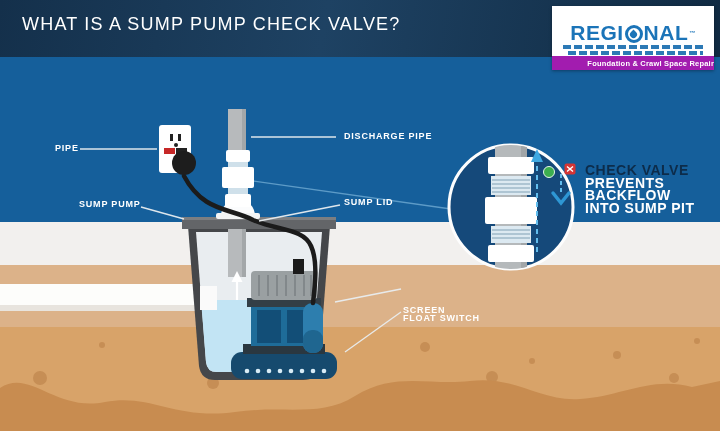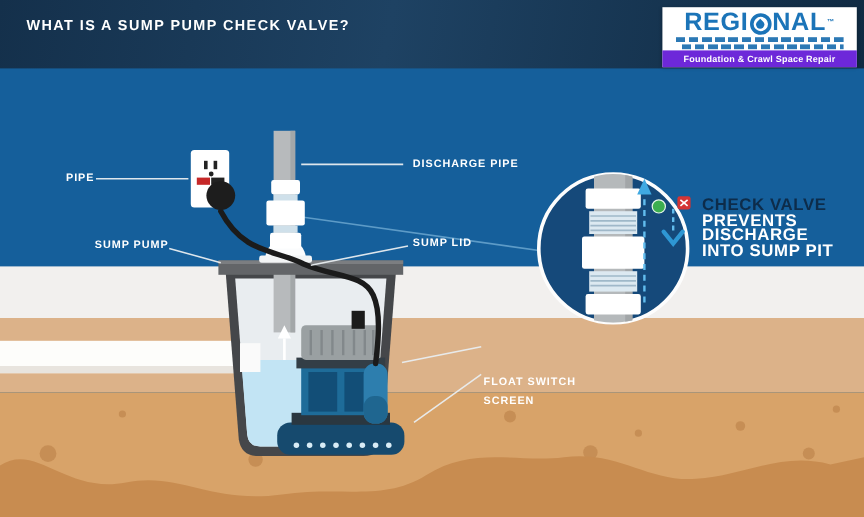--- a/index.html
+++ b/index.html
@@ -8,28 +8,28 @@
     font-family:"Liberation Sans", sans-serif; background:#155f9b;
   }
   
   .header {
     position:absolute; left:0; top:0; width:720px; height:57px;
     background:linear-gradient(100deg,#14304b 0%,#1e4263 45%,#102a42 100%);
     z-index:5;
   }
   .title {
     position:absolute; left:22px; top:14px; color:#ffffff;
-    font-size:12px; font-weight:700; letter-spacing:1.2px; white-space:nowrap;
+    font-size:18px; font-weight:400; letter-spacing:1.2px; white-space:nowrap;
   }
   
   .logo {
     position:absolute; left:552px; top:6px; width:162px; z-index:10;
     background:#ffffff; box-shadow:0 1px 3px rgba(0,0,0,.35);
   }
-  .logo-top { padding:2px 6px 0 6px; }
+  .logo-top { padding:16px 6px 0 6px; }
   .brand {
     color:#1b74b8; font-size:21px; font-weight:800; letter-spacing:.5px;
     line-height:22px; display:flex; align-items:center; justify-content:center;
   }
   .o-ring {
     display:inline-block; width:12px; height:12px; border:3.5px solid #1b74b8;
     border-radius:50%; position:relative; margin:0 1px; top:1px;
   }
   .o-drop {
     position:absolute; left:2.5px; top:2.5px; width:7px; height:7px;
@@ -39,21 +39,21 @@
   .bricks {
     height:10px; margin:1px 5px 1px 5px;
     background-image:
       repeating-linear-gradient(90deg,#2c79b5 0 8px, #ffffff 8px 11px),
       repeating-linear-gradient(90deg,#2c79b5 0 8px, #ffffff 8px 11px);
     background-size:100% 4px, 100% 4px;
     background-position:0 0, 5px 6px;
     background-repeat:no-repeat, no-repeat;
   }
   .tagline-bar {
-    background:#6d28d9; color:#ffffff; text-align:center;
+    background:#a21caf; color:#ffffff; text-align:right;
     font-size:7.5px; font-weight:700; letter-spacing:.2px; padding:3px 0 2px 0;
   }
   
   .lbl {
     position:absolute; color:#ffffff; font-size:9px; font-weight:700;
     letter-spacing:.8px; z-index:6; white-space:nowrap;
   }
   .callout {
     position:absolute; left:585px; top:164px; z-index:6;
     font-size:14px; font-weight:700; letter-spacing:.5px; line-height:12.5px;
@@ -234,20 +234,20 @@
     <div class="bricks"></div>
   </div>
   <div class="tagline-bar">Foundation &amp; Crawl Space Repair</div>
 </div>
 
 <div class="lbl" style="left:55px; top:143px;">PIPE</div>
 <div class="lbl" style="left:344px; top:131px;">DISCHARGE PIPE</div>
 <div class="lbl" style="left:79px; top:199px;">SUMP PUMP</div>
 <div class="lbl" style="left:344px; top:197px;">SUMP LID</div>
 <div class="lbl" style="left:403px; top:281px;margin-top:32px;">FLOAT SWITCH</div>
-<div class="lbl" style="left:403px; top:305px;margin-top:24px;">SCREEN</div>
+<div class="lbl" style="left:403px; top:305px;">SCREEN</div>
 
 <div class="callout">
   <div class="callout-title">CHECK VALVE</div>
   <div>PREVENTS</div>
-  <div>DISCHARGE</div>
+  <div>BACKFLOW</div>
   <div>INTO SUMP PIT</div>
 </div>
 
 </body></html>

